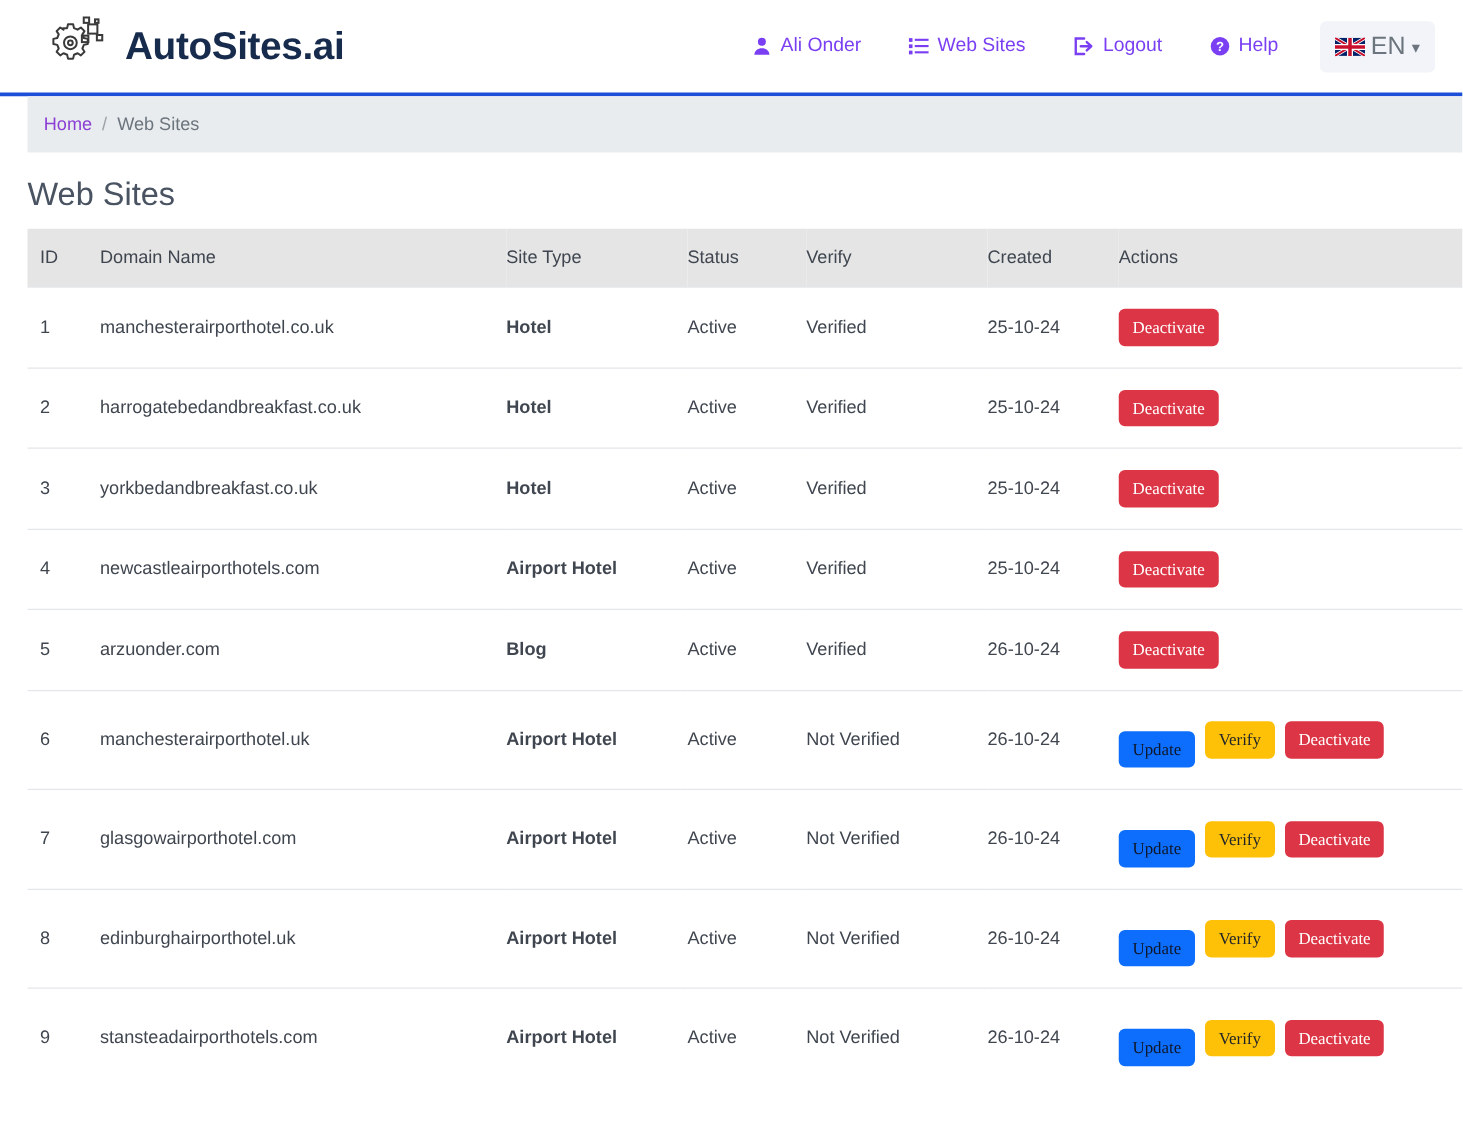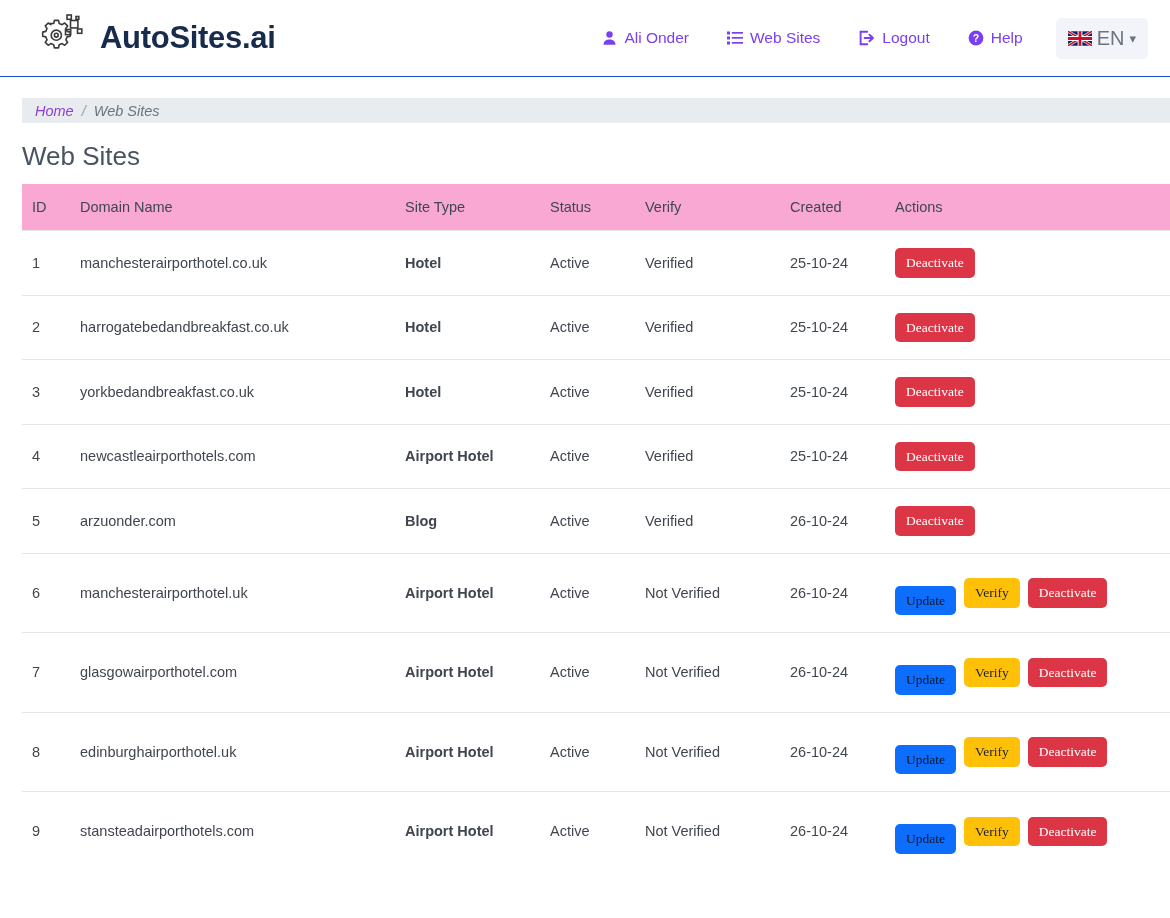--- a/index.html
+++ b/index.html
@@ -10,21 +10,21 @@
     color: #212529;
     overflow: hidden;
   }
 
   
   .navbar {
     height: 77px;
     display: flex;
     align-items: center;
     padding: 0 22px 0 30px;
-    border-bottom: 1px solid #1d4ed8;
+    border-bottom: 3px solid #1d4ed8;
     background: #fff;
   }
   .brand { display: flex; align-items: center; gap: 14px; }
   .brand-logo { width: 56px; height: 52px; display: block; }
   .brand-name {
     font-size: 31px;
     font-weight: bold;
     color: #172b4d;
     letter-spacing: -0.3px;
   }
@@ -54,29 +54,27 @@
     padding: 9px 12px;
     margin-left: 8px;
     cursor: pointer;
   }
   .lang-code { font-size: 20px; color: #6c757d; }
   .flag { width: 24px; height: 15px; display: block; }
   .chev { color: #6c757d; font-size: 13px; line-height: 1; }
 
   
   .crumb-bar {
-    margin-top: 21px;
     margin-left: 22px;
     background: #e9ecef;
-    height: 25px;
+    height: 45px;
     display: flex;
     align-items: center;
     padding: 0 13px;
     font-size: 14.5px;
-    font-style: italic;
   }
   .crumb-link { color: #8b3fd4; text-decoration: none; }
   .crumb-sep { color: #9aa0a6; margin: 0 8px; }
   .crumb-cur { color: #6c757d; }
 
   
   .content { padding: 0 22px; }
   .page-title {
     font-size: 26px;
     font-weight: normal;
@@ -99,21 +97,21 @@
   }
 
   
   table.sites {
     width: 1148px;
     border-collapse: collapse;
     table-layout: fixed;
     font-size: 14.5px;
   }
   table.sites thead th {
-    background: #f9a8d4;
+    background: #e5e5e5;
     color: #3f4650;
     font-weight: normal;
     text-align: left;
     padding: 15px 0 15px 0;
     height: 46px;
   }
   table.sites tbody td {
     border-top: 1px solid #e3e6ea;
     color: #40464f;
     padding: 17px 0;

